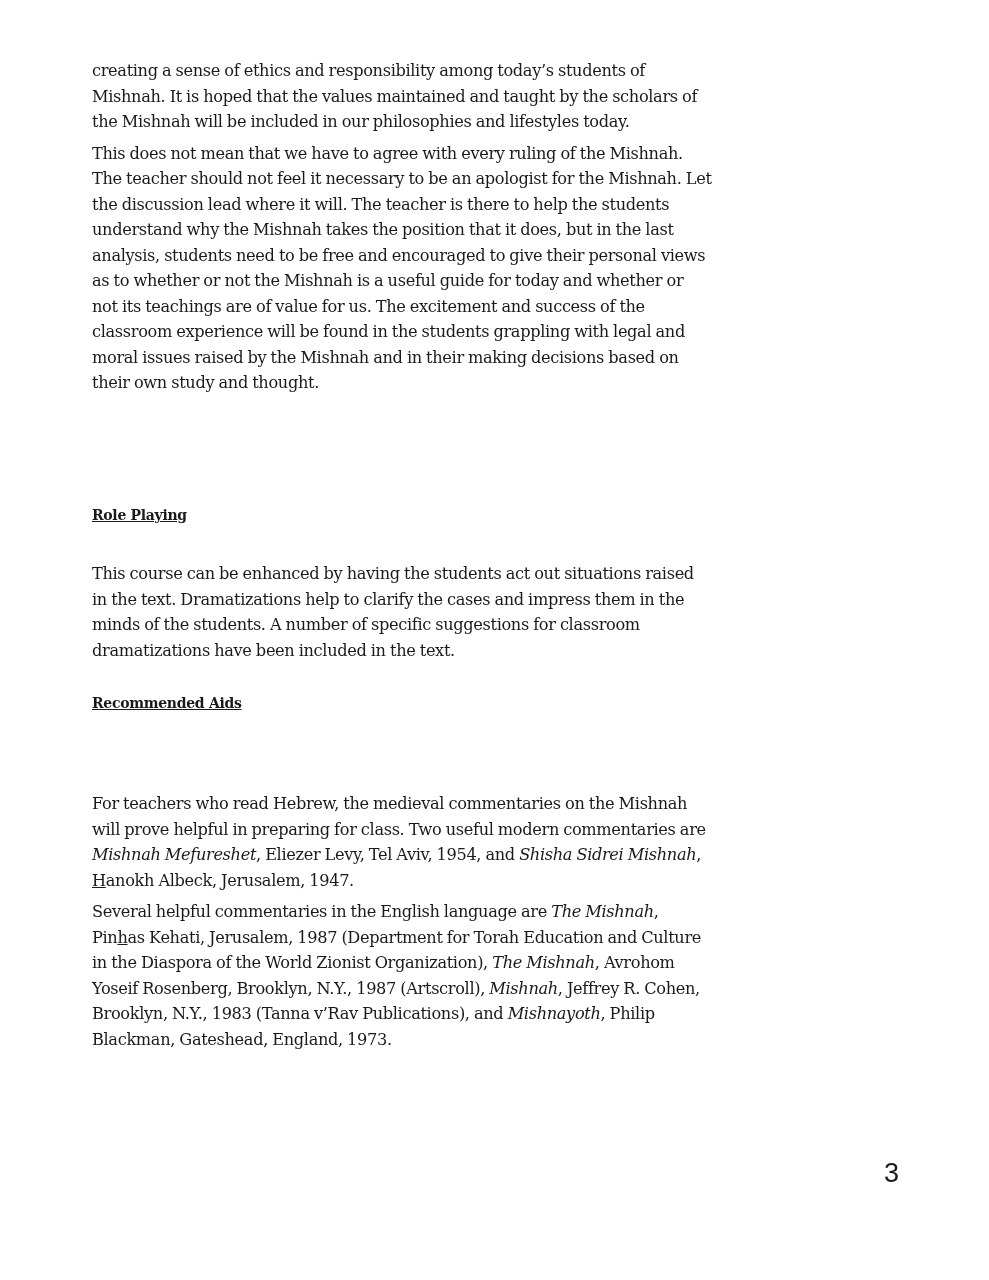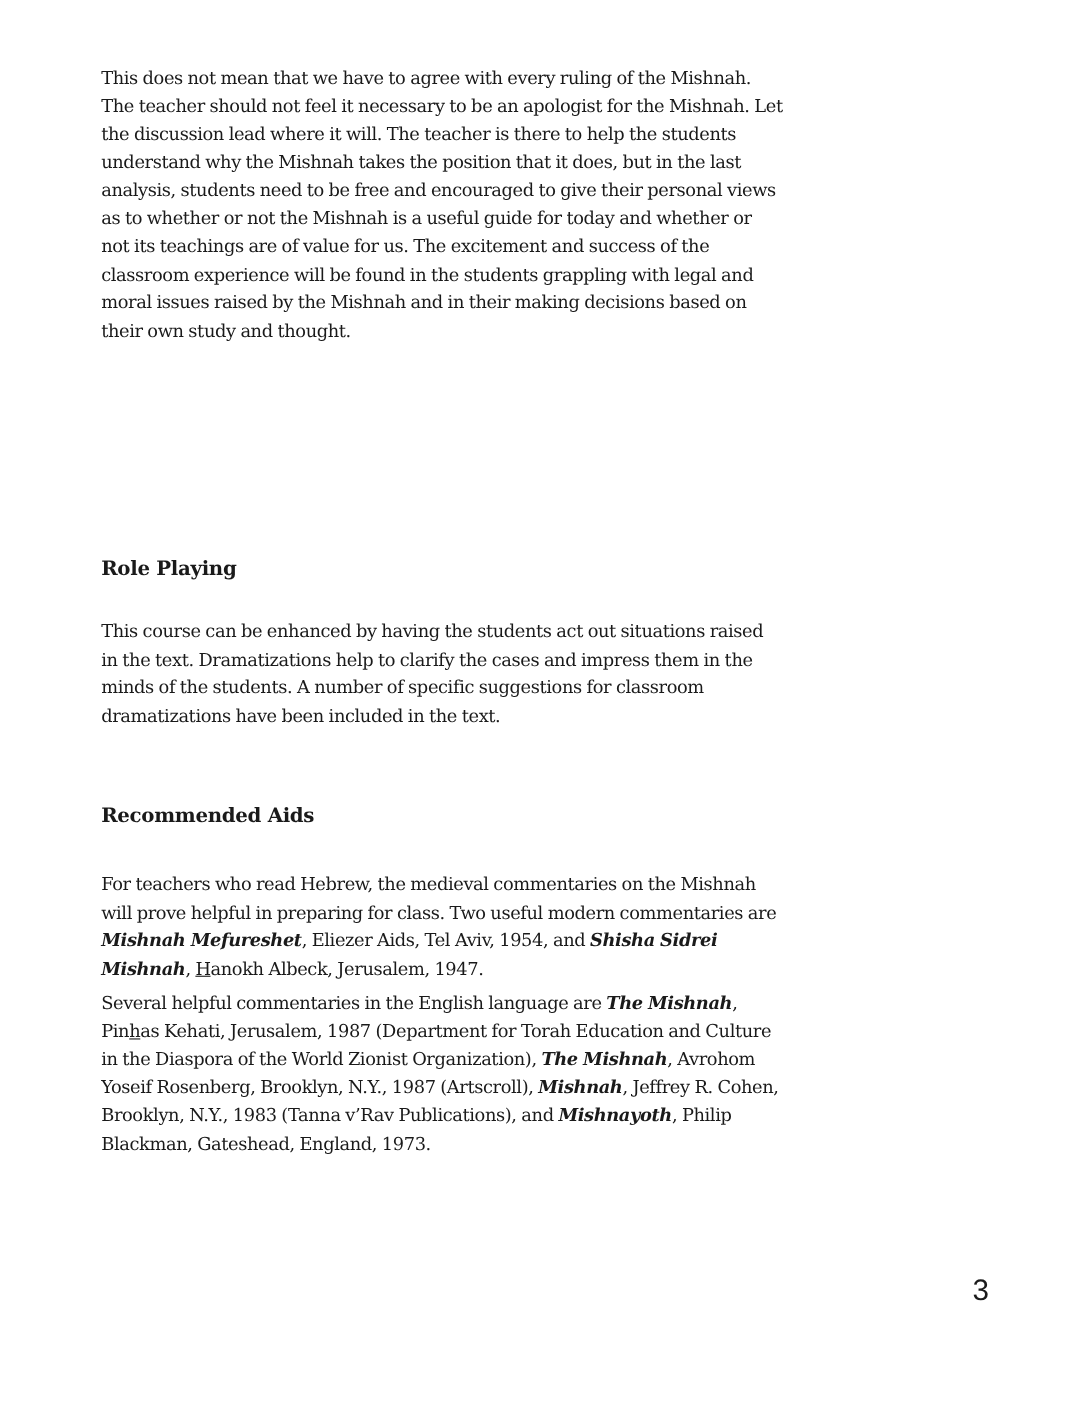--- a/index.html
+++ b/index.html
@@ -1,39 +1,40 @@
 <!DOCTYPE html>
 <html><head>
   <meta charset="utf-8">
   <style>
     html, body { margin: 0; padding: 0; background: #ffffff; }
     body { width: 989px; height: 1280px; position: relative; overflow: hidden;
       font-family: "DejaVu Serif", serif; color: #1a1a1a; }
     .page { position: absolute; left: 92px; top: 58px; width: 620px; }
     .para { font-size: 16.2px; line-height: 25.5px; margin: 0 0 6px 0; letter-spacing: -0.35px; word-spacing: -0.5px; }
-    .heading { font-family: "DejaVu Serif", serif; font-weight: bold; font-size: 18px; margin: 0; letter-spacing: -0.3px; }
+    .heading { font-family: "DejaVu Serif", serif; font-weight: bold; font-size: 14px; margin: 0; letter-spacing: -0.3px; text-decoration: underline; }
     .h1 { position: absolute; left: 92px; top: 507px; }
-    .h2 { position: absolute; left: 92px; top: 731px; }
+    .h2 { position: absolute; left: 92px; top: 695px; }
     .sec1 { position: absolute; left: 92px; top: 561px; width: 620px; }
     .sec2 { position: absolute; left: 92px; top: 791px; width: 620px; }
     .pagenum { position: absolute; left: 884px; top: 1158px; font-family: "Liberation Sans", sans-serif; font-size: 27px; color: #1a1a1a; }
-    em { font-style: italic; font-weight: bold; }
+    em { font-style: italic; }
     u { text-decoration: underline; }
   </style>
 </head>
 <body>
 
 <div class="page">
+  <p class="para">creating a sense of ethics and responsibility among today’s students of Mishnah. It is hoped that the values maintained and taught by the scholars of the Mishnah will be included in our philosophies and lifestyles today.</p>
   <p class="para">This does not mean that we have to agree with every ruling of the Mishnah. The teacher should not feel it necessary to be an apologist for the Mishnah. Let the discussion lead where it will. The teacher is there to help the students understand why the Mishnah takes the position that it does, but in the last analysis, students need to be free and encouraged to give their personal views as to whether or not the Mishnah is a useful guide for today and whether or not its teachings are of value for us. The excitement and success of the classroom experience will be found in the students grappling with legal and moral issues raised by the Mishnah and in their making decisions based on their own study and thought.</p>
 </div>
 
 <h2 class="heading h1">Role Playing</h2>
 <div class="sec1">
   <p class="para">This course can be enhanced by having the students act out situations raised in the text. Dramatizations help to clarify the cases and impress them in the minds of the students. A number of specific suggestions for classroom dramatizations have been included in the text.</p>
 </div>
 
 <h2 class="heading h2">Recommended Aids</h2>
 <div class="sec2">
-  <p class="para"><span>For teachers who read Hebrew, the medieval commentaries on the Mishnah will prove helpful in preparing for class. Two useful modern commentaries are </span><em>Mishnah Mefureshet</em><span>, Eliezer Aids, Tel Aviv, 1954, and </span><em>Shisha Sidrei Mishnah</em><span>, </span><u>H</u><span>anokh Albeck, Jerusalem, 1947.</span></p>
+  <p class="para"><span>For teachers who read Hebrew, the medieval commentaries on the Mishnah will prove helpful in preparing for class. Two useful modern commentaries are </span><em>Mishnah Mefureshet</em><span>, Eliezer Levy, Tel Aviv, 1954, and </span><em>Shisha Sidrei Mishnah</em><span>, </span><u>H</u><span>anokh Albeck, Jerusalem, 1947.</span></p>
   <p class="para"><span>Several helpful commentaries in the English language are </span><em>The Mishnah</em><span>, Pin</span><u>h</u><span>as Kehati, Jerusalem, 1987 (Department for Torah Education and Culture in the Diaspora of the World Zionist Organization), </span><em>The Mishnah</em><span>, Avrohom Yoseif Rosenberg, Brooklyn, N.Y., 1987 (Artscroll), </span><em>Mishnah</em><span>, Jeffrey R. Cohen, Brooklyn, N.Y., 1983 (Tanna v’Rav Publications), and </span><em>Mishnayoth</em><span>, Philip Blackman, Gateshead, England, 1973.</span></p>
 </div>
 
 <div class="pagenum">3</div>
 
 </body></html>

